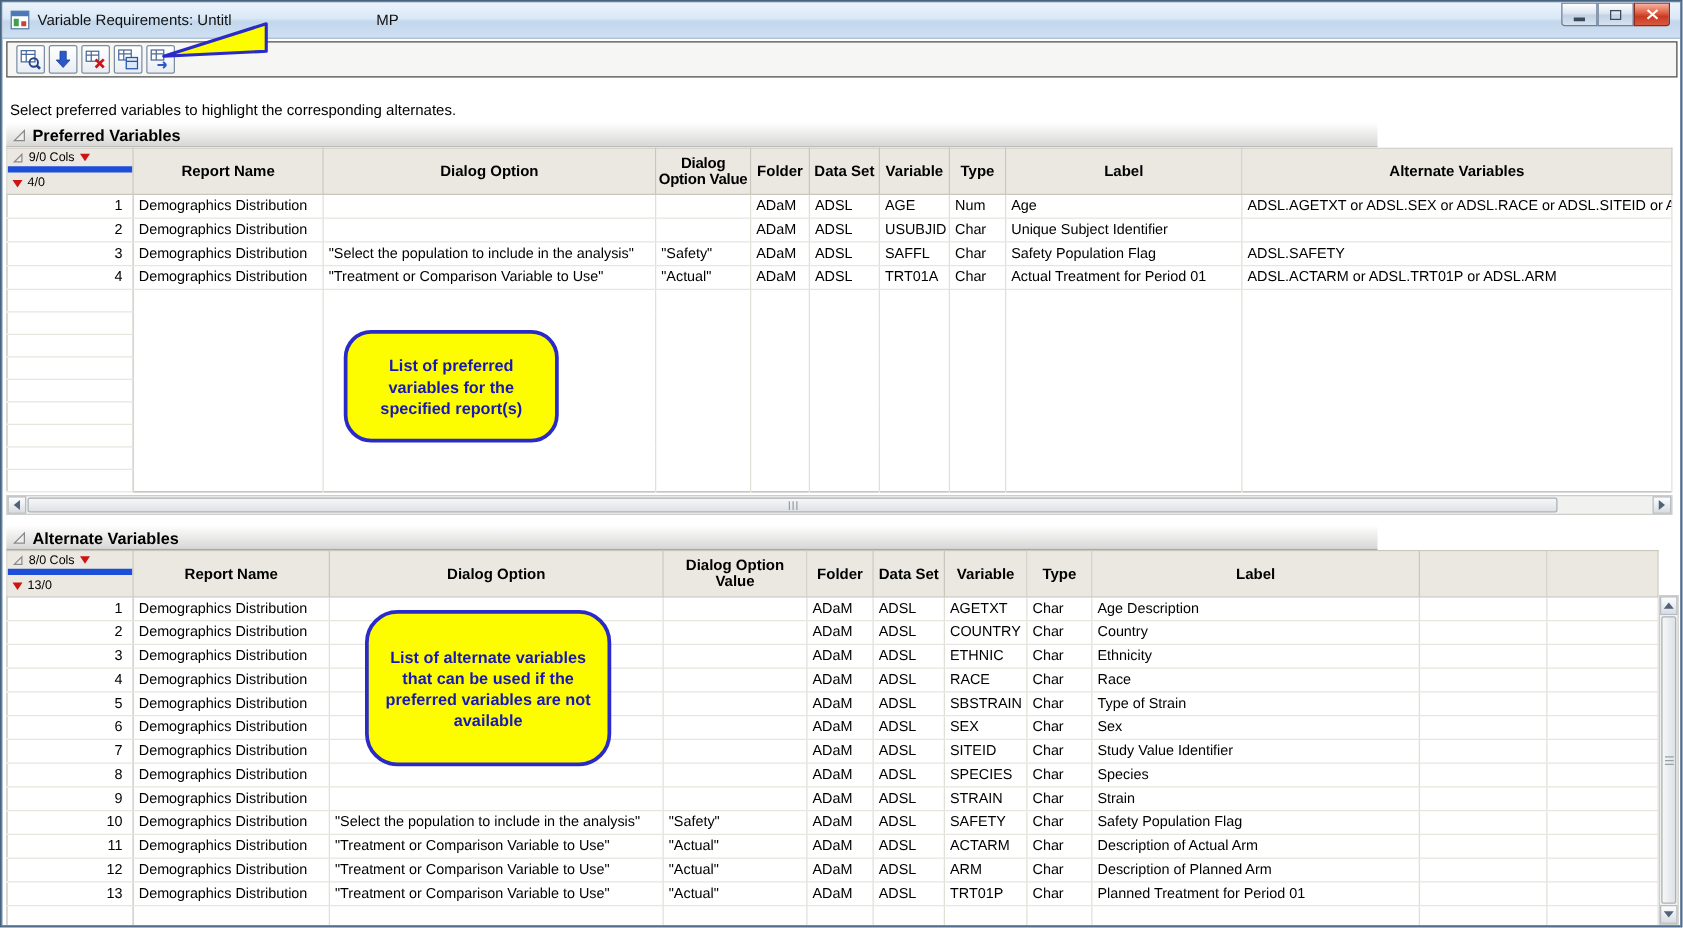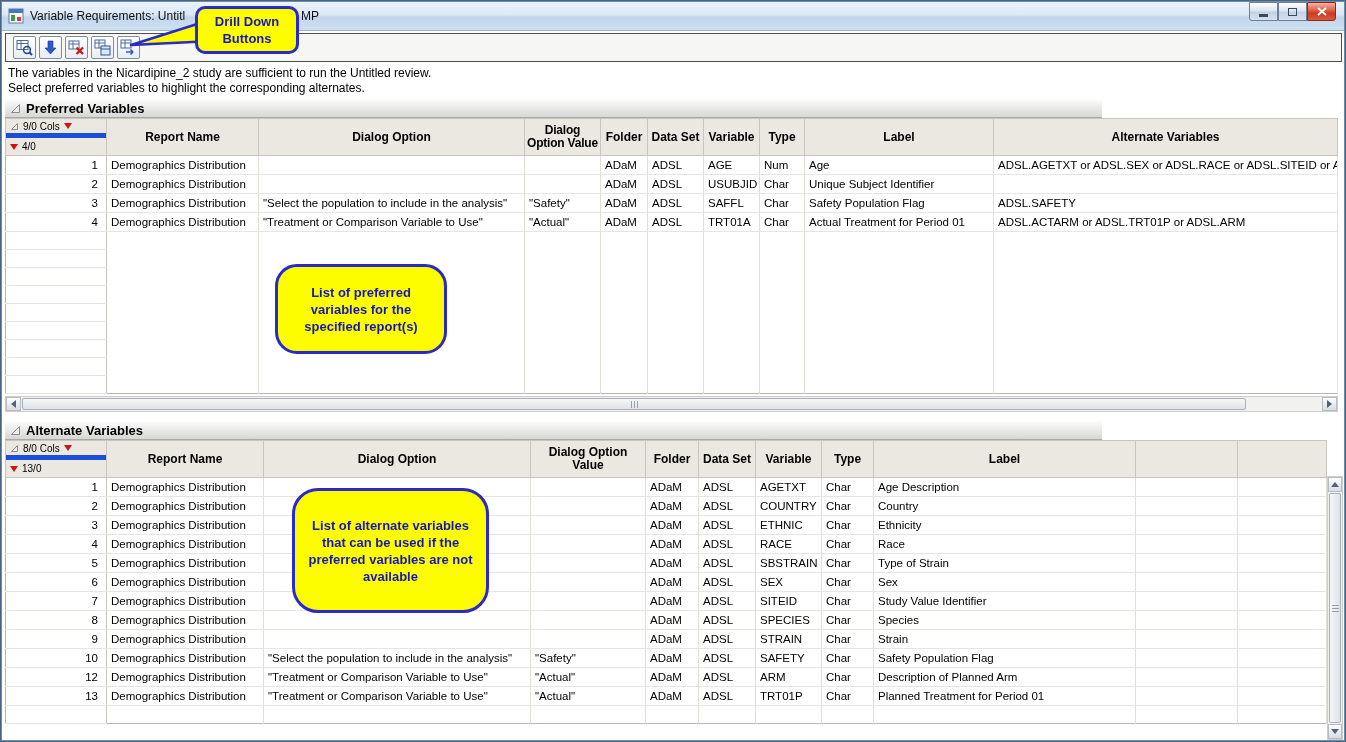--- a/index.html
+++ b/index.html
@@ -148,21 +148,20 @@
     <div class="tb-btn" style="left:111px">
       <svg width="17" height="17">
         <rect x="1" y="1" width="10" height="8" fill="#fff" stroke="#4a6a9a"></rect>
         <line x1="1" y1="4" x2="11" y2="4" stroke="#4a6a9a"></line>
         <line x1="5" y1="1" x2="5" y2="9" stroke="#4a6a9a"></line>
         <path d="M6 13 H13 M13 13 L10.5 10.5 M13 13 L10.5 15.5" stroke="#2b59cc" stroke-width="1.6" fill="none"></path>
       </svg>
     </div>
   </div>
 
-  <div class="msg" style="top:64px">The variables in the Nicardipine_2 study are sufficient to run the Untitled review.</div>
   <div class="msg" style="top:79px">Select preferred variables to highlight the corresponding alternates.</div>
 
   <div class="band" style="top:97px">
     <svg width="11" height="11">
       <path d="M9.5 1.5 L9.5 9.5 L1.5 9.5 Z" fill="#eeeeee" stroke="#8a8a8a"></path>
     </svg>
     <span class="band-title">Preferred Variables</span>
   </div>
 
   <div class="tablewrap" style="top:116px; height:278px; width:1334px">
@@ -568,20 +567,33 @@
     <td>"Safety"</td>
     <td>ADaM</td>
     <td>ADSL</td>
     <td>SAFETY</td>
     <td>Char</td>
     <td>Safety Population Flag</td>
     <td></td>
     <td></td>
   </tr>
 
+  <tr>
+    <td class="rownum">11</td>
+    <td>Demographics Distribution</td>
+    <td>"Treatment or Comparison Variable to Use"</td>
+    <td>"Actual"</td>
+    <td>ADaM</td>
+    <td>ADSL</td>
+    <td>ACTARM</td>
+    <td>Char</td>
+    <td>Description of Actual Arm</td>
+    <td></td>
+    <td></td>
+  </tr>
 
   <tr>
     <td class="rownum">12</td>
     <td>Demographics Distribution</td>
     <td>"Treatment or Comparison Variable to Use"</td>
     <td>"Actual"</td>
     <td>ADaM</td>
     <td>ADSL</td>
     <td>ARM</td>
     <td>Char</td>
@@ -632,17 +644,16 @@
       <span class="grip-v"></span>
     </div>
     <div class="sb-btn v" style="bottom:0">
         <span class="tri-down"></span>
       </div>
   </div>
 
   <svg class="callout-tail" width="86" height="36">
     <polygon points="84,4 2,30 84,26" fill="#fdfd00" stroke="#2a2ac8" stroke-width="2.5" stroke-linejoin="round"></polygon>
   </svg>
-  <div class="callout" id="callout-drill">Drill Down Buttons</div>
   <div class="callout" id="callout-pref">List of preferred variables for the specified report(s)</div>
   <div class="callout" id="callout-alt">List of alternate variables that can be used if the preferred variables are not available</div>
 
 </div>
 
 </body></html>

